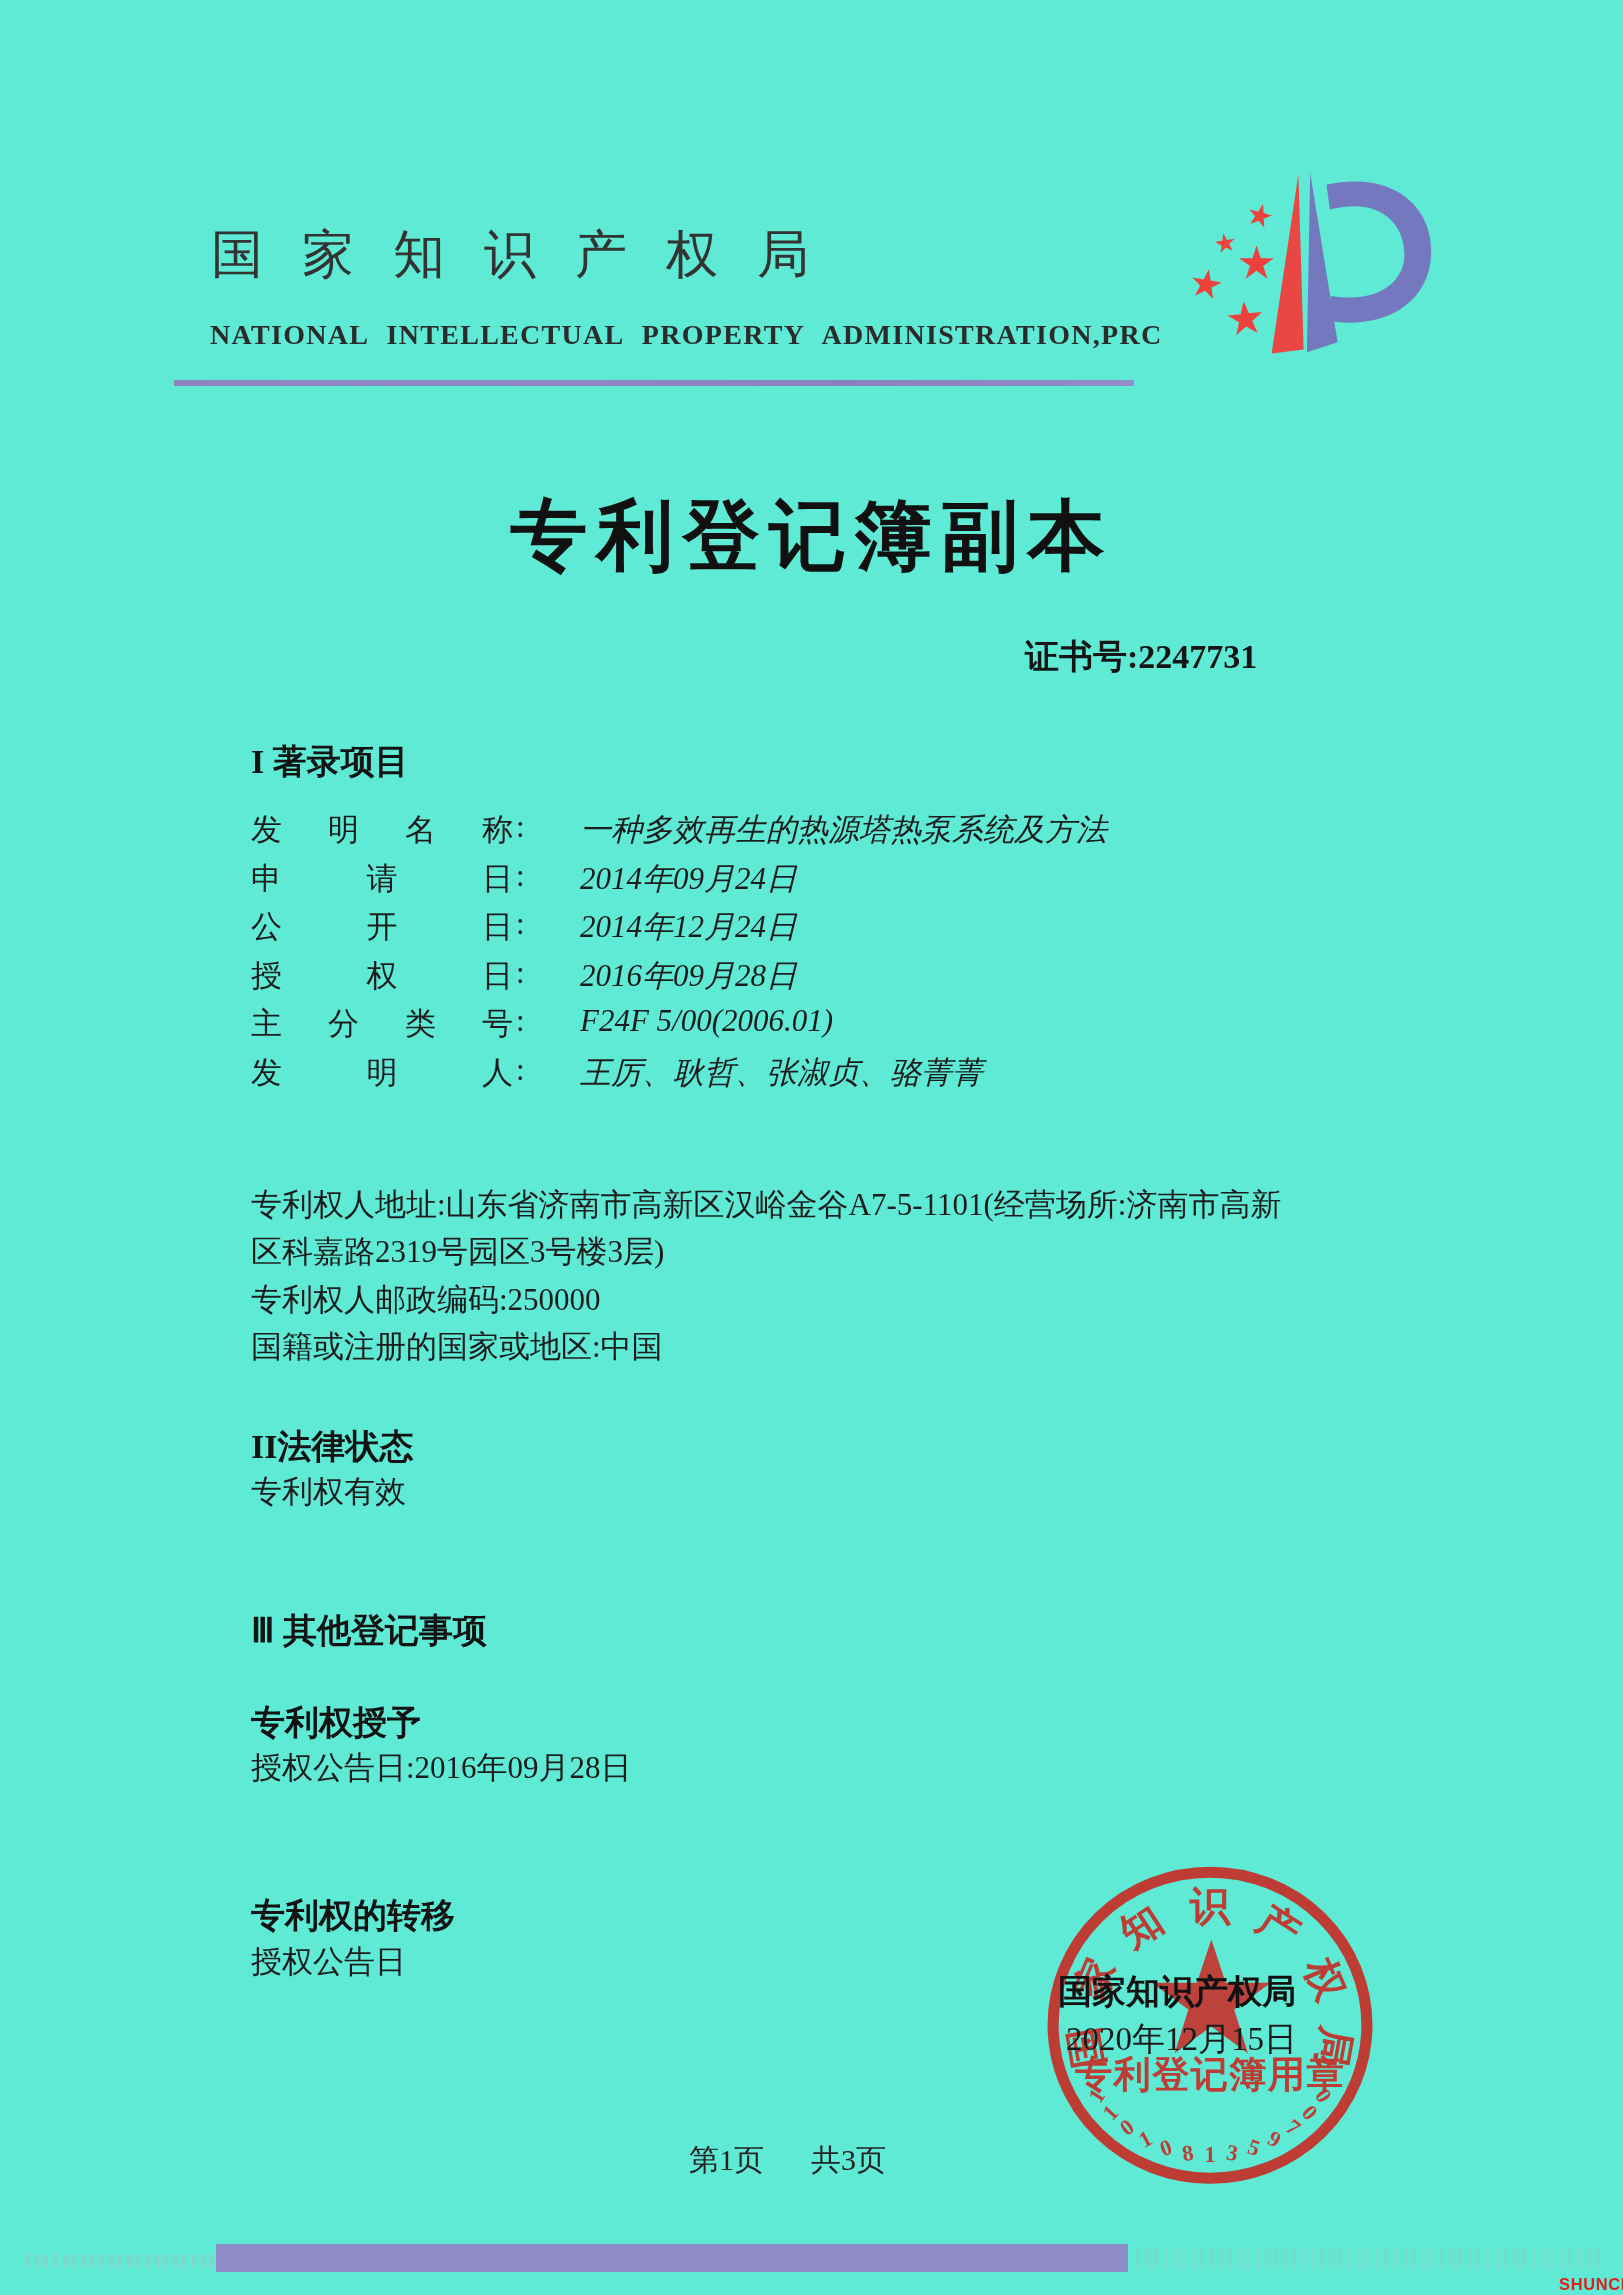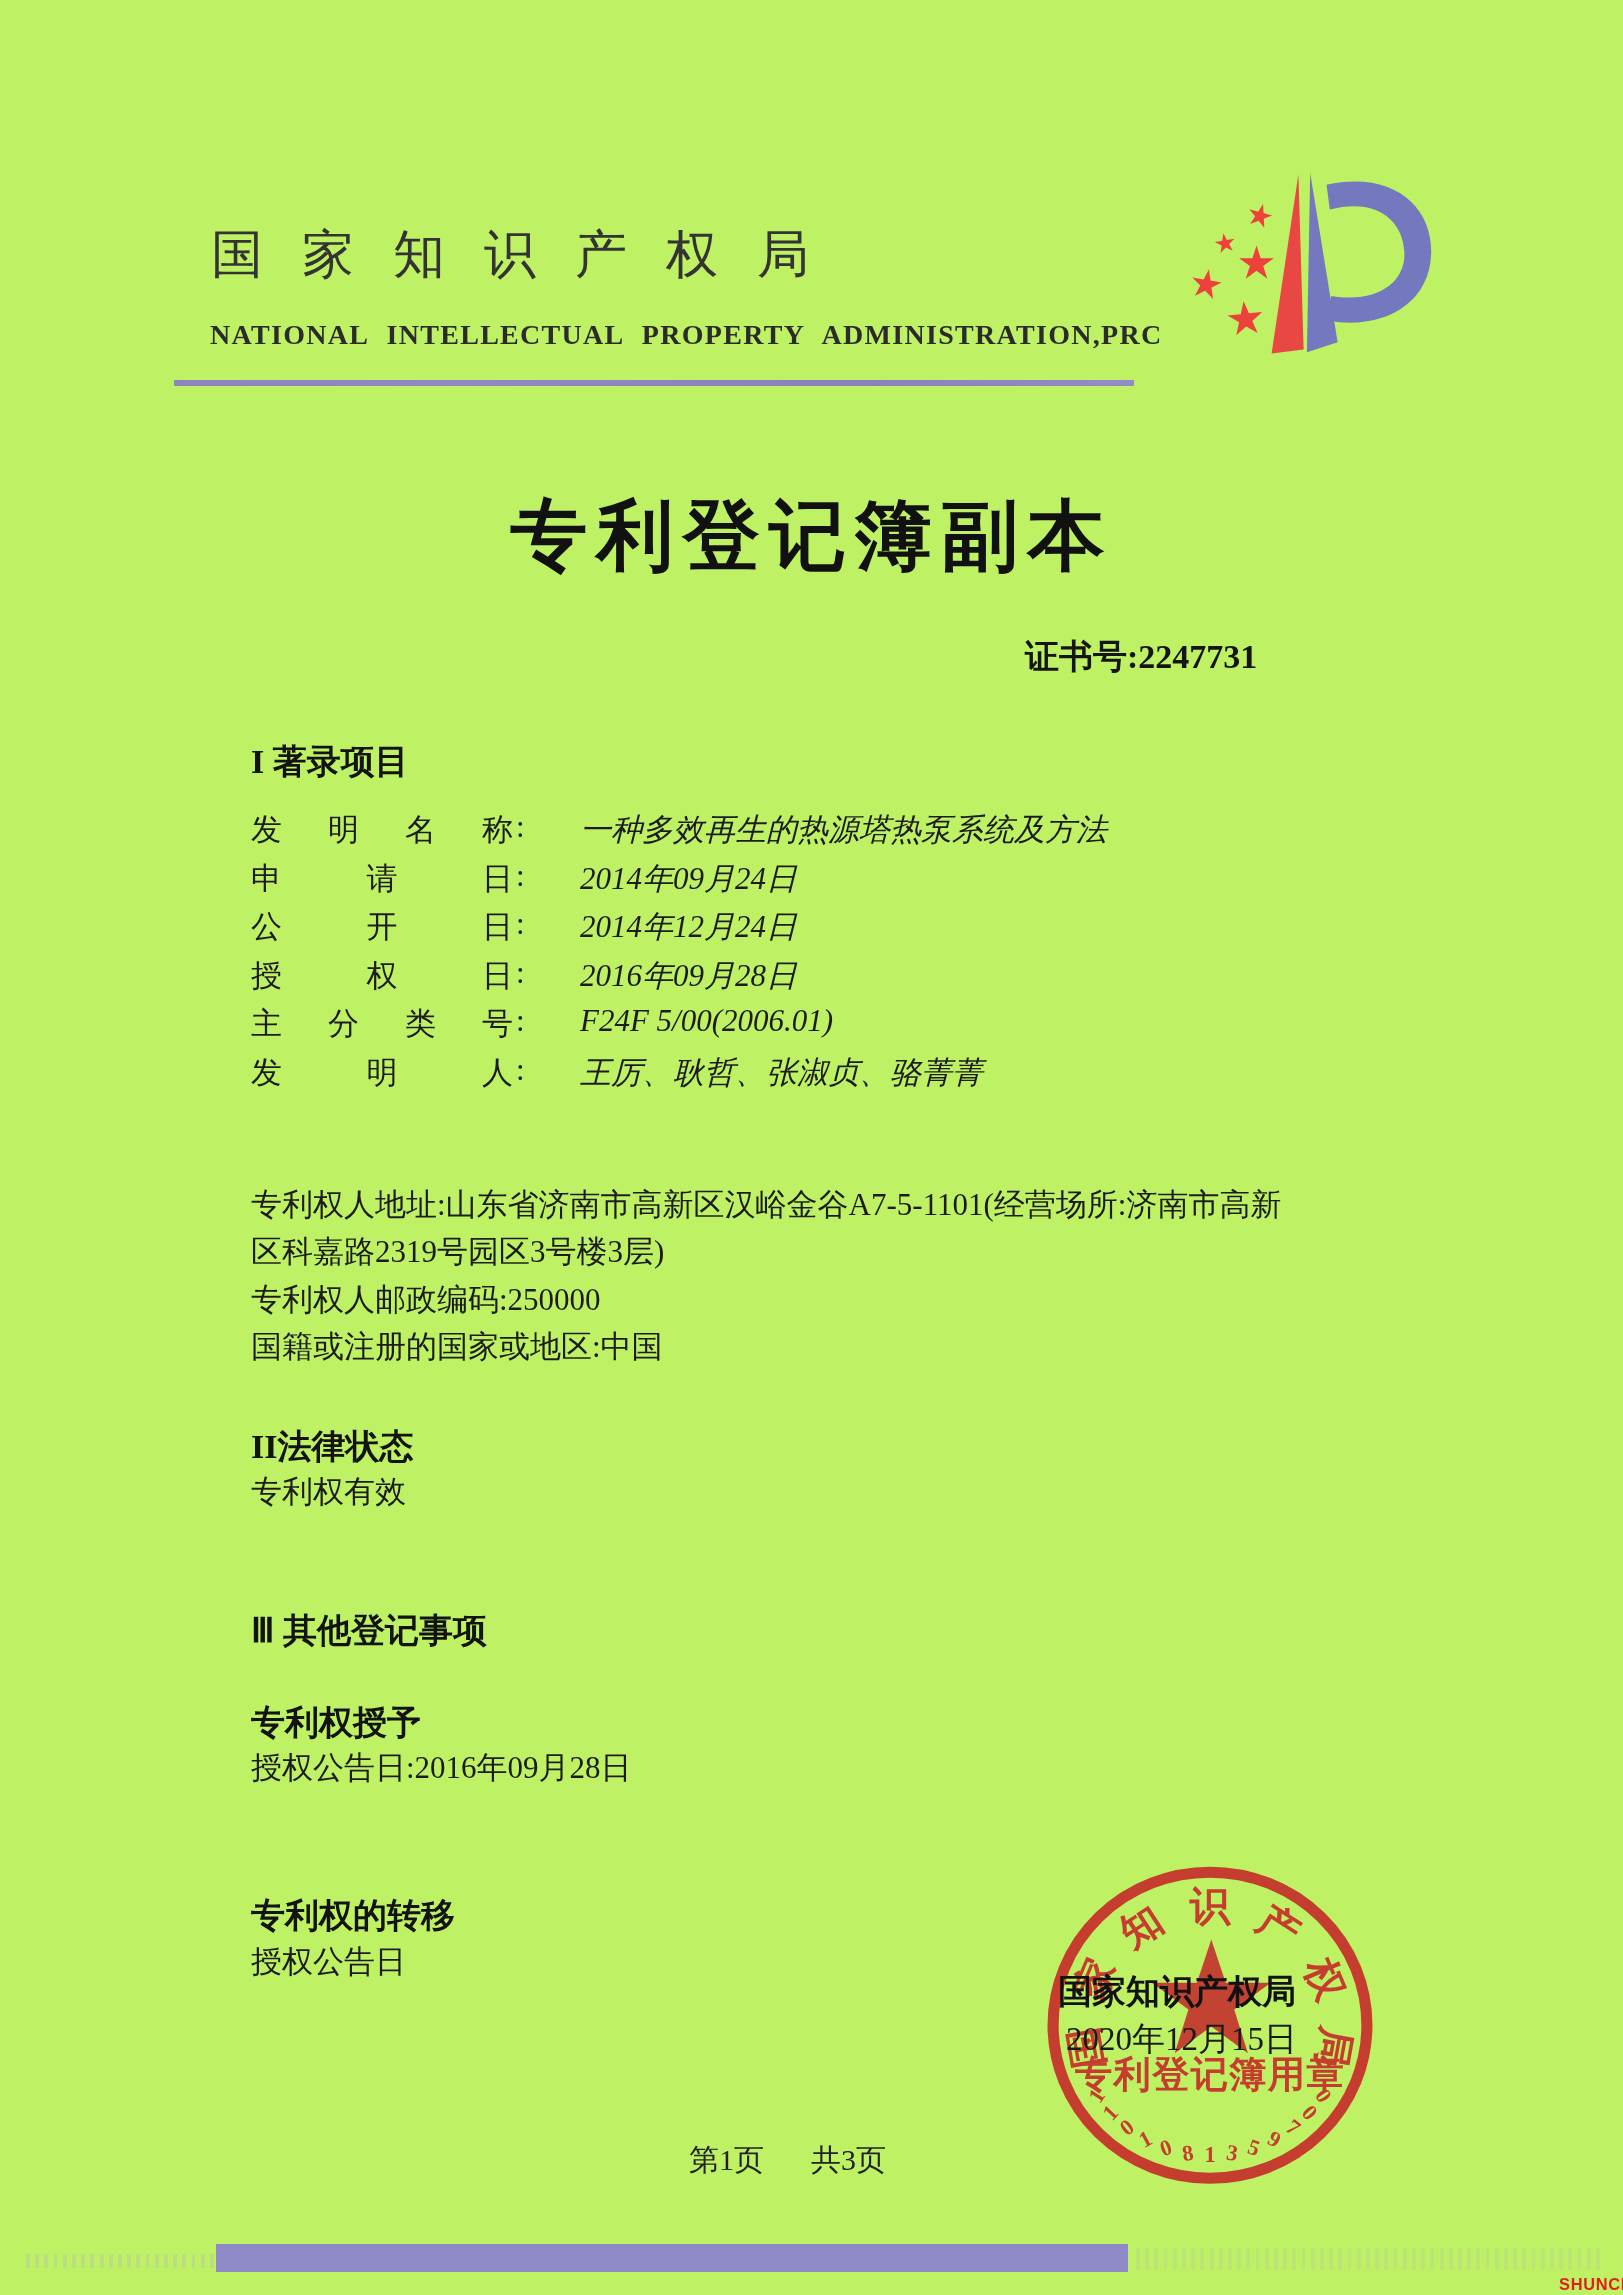--- a/index.html
+++ b/index.html
@@ -1,19 +1,19 @@
 <!DOCTYPE html>
 <html style="font-size:10.5px"><head>
 <meta charset="utf-8">
 <style>
   html,body{margin:0;padding:0;background:#e8e8e8;}
   .page{
     position:relative;
     width:1624px;height:2295px;
-    background:#bef264;
+    background:#5eead4;
     overflow:hidden;
     font-family:"Liberation Serif", serif;
     color:#1c1c1c;
   }
   .abs{position:absolute;}
   
   .agency-cn{
     left:211px;top:220px;
     font-size:52px;color:#333;letter-spacing:39px;white-space:nowrap;
   }

